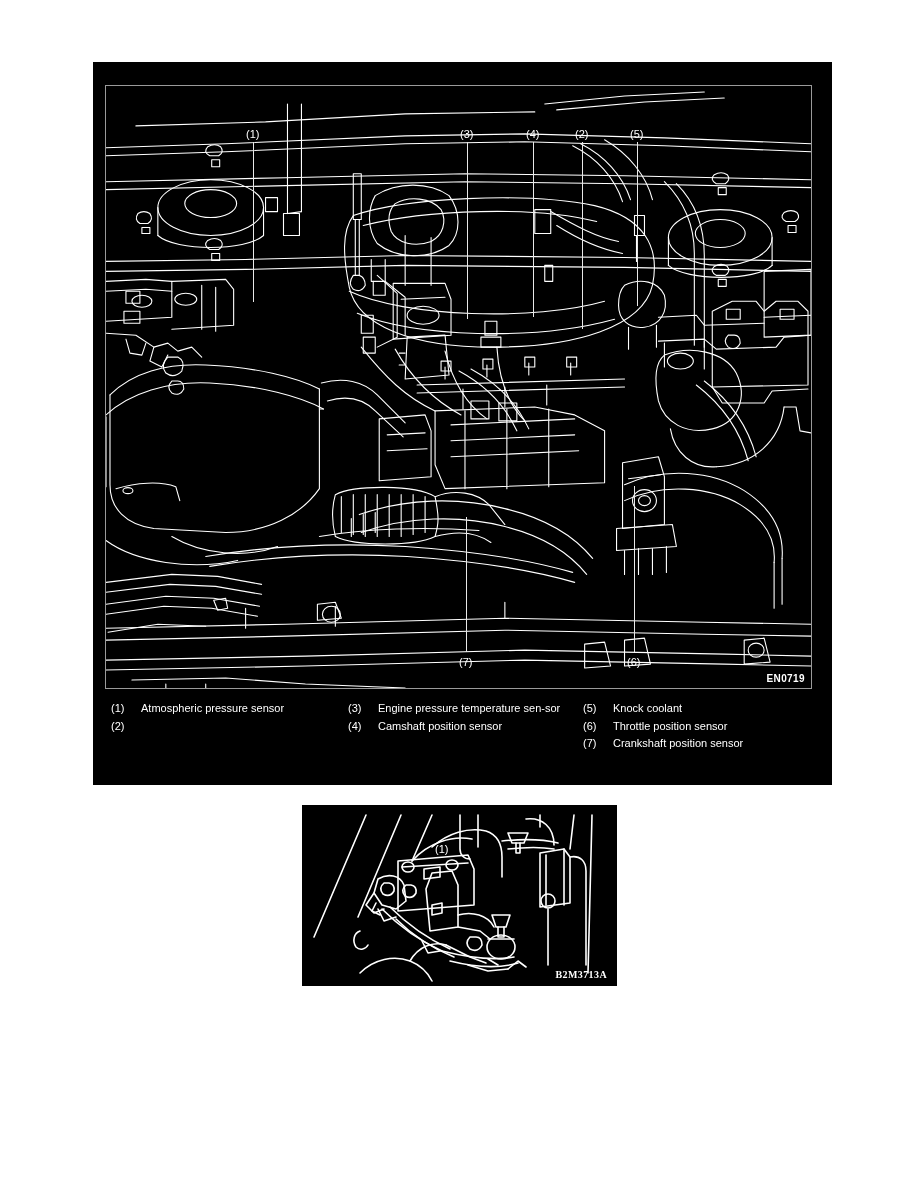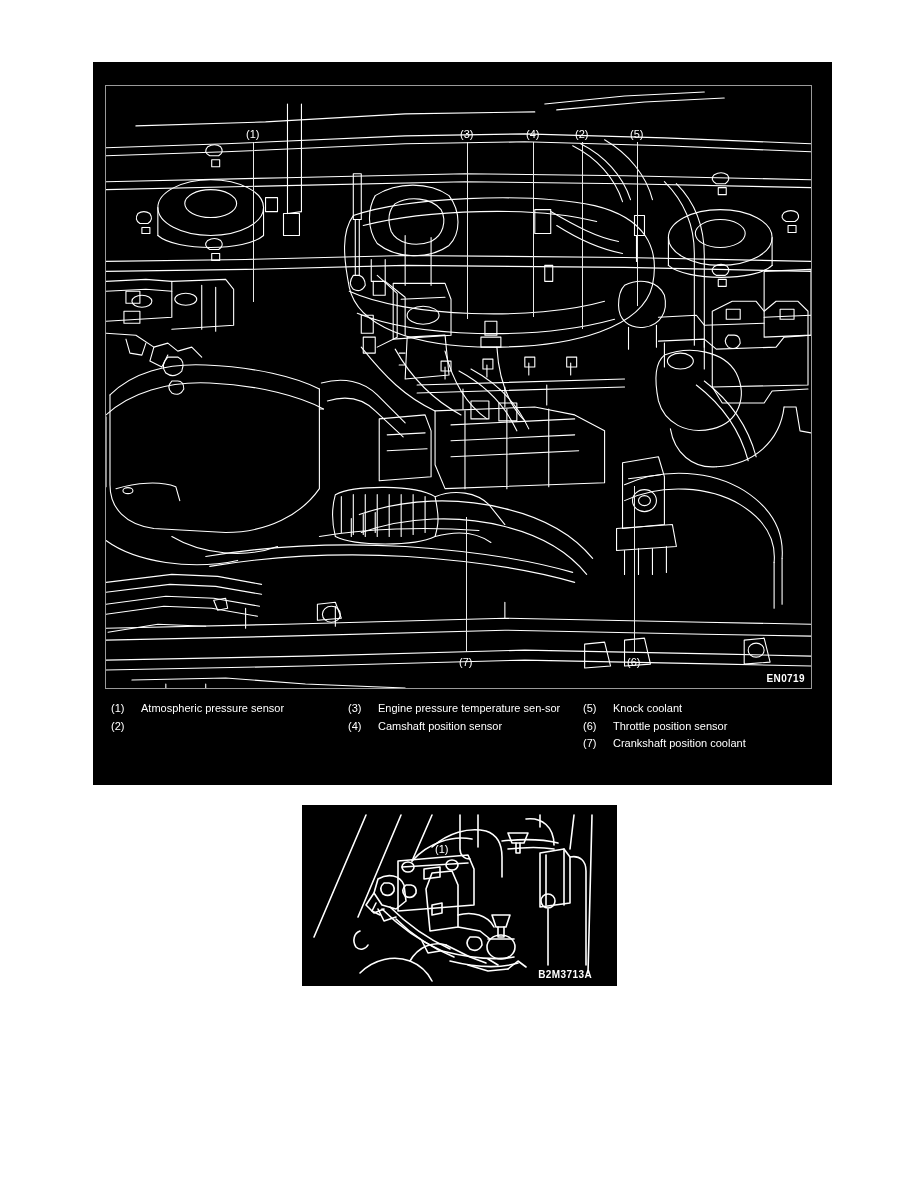--- a/index.html
+++ b/index.html
@@ -128,22 +128,23 @@
   }
   .detail-svg {
     position: absolute;
     left: 0;
     top: 0;
     width: 100%;
     height: 100%;
     display: block;
   }
   .code-stamp.detail {
-    right: 25px;
+    right: 10px;
     bottom: 6px;
+    font-family: Liberation Serif, serif;
   }
   .detail-callout {
     position: absolute;
     color: #ffffff;
     font-size: 11px;
     font-family: "Liberation Sans", sans-serif;
   }
 </style>
 </head>
 <body>
@@ -424,21 +425,21 @@
         <div class="legend-row">
           <div class="legend-num">(5)</div>
           <div class="legend-text">Knock coolant</div>
         </div>
         <div class="legend-row">
           <div class="legend-num">(6)</div>
           <div class="legend-text">Throttle position sensor</div>
         </div>
         <div class="legend-row">
           <div class="legend-num">(7)</div>
-          <div class="legend-text">Crankshaft position coolant</div>
+          <div class="legend-text">Crankshaft position sensor</div>
         </div>
       </div>
 
     </div>
   </div>
 
   <div class="detail-panel">
     <svg class="detail-svg" viewBox="0 0 315 181" preserveAspectRatio="none">
       <g fill="none" stroke="#ffffff" stroke-width="1.6" stroke-linecap="round" stroke-linejoin="round">
 

